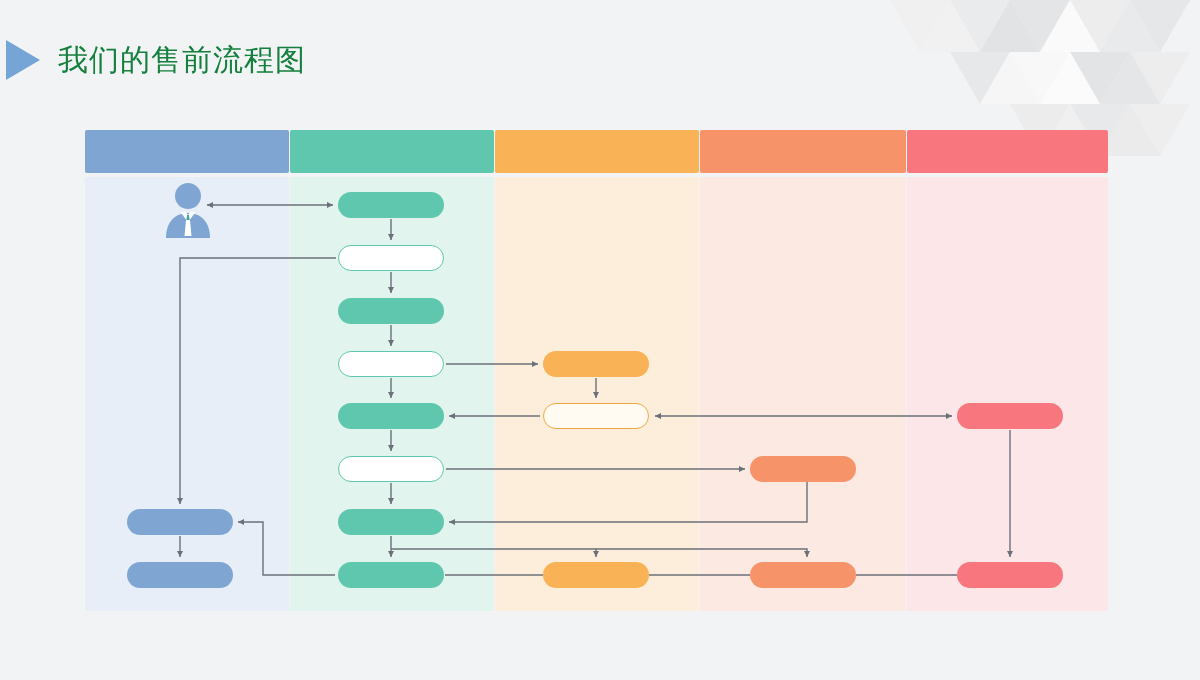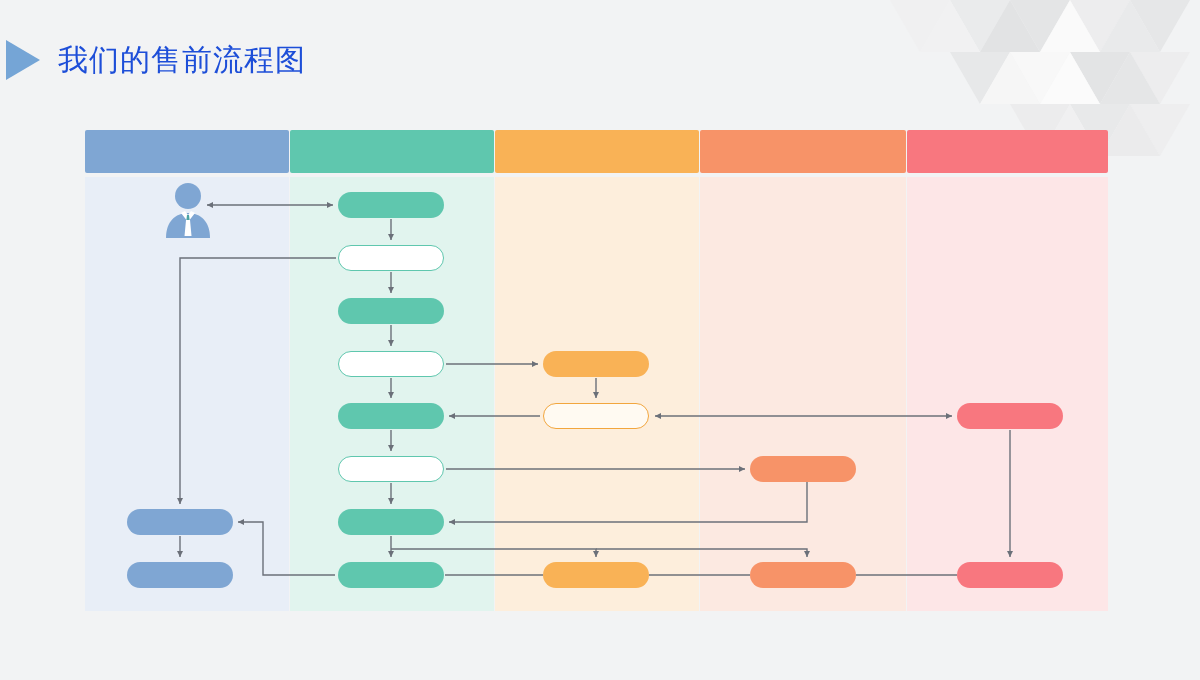--- a/index.html
+++ b/index.html
@@ -36,21 +36,21 @@
   #title-marker {
     width: 0; height: 0;
     margin-left: 6px;
     border-top: 20px solid transparent;
     border-bottom: 20px solid transparent;
     border-left: 34px solid #75a5d6;
   }
   #title-text {
     margin-left: 18px;
     font-size: 30px;
-    color: #1d4ed8;
+    color: #15803d;
     letter-spacing: 1px;
     white-space: nowrap;
   }
 
   
   #diagram {
     position: absolute;
     left: 85px;
     top: 130px;
     width: 1023px;

